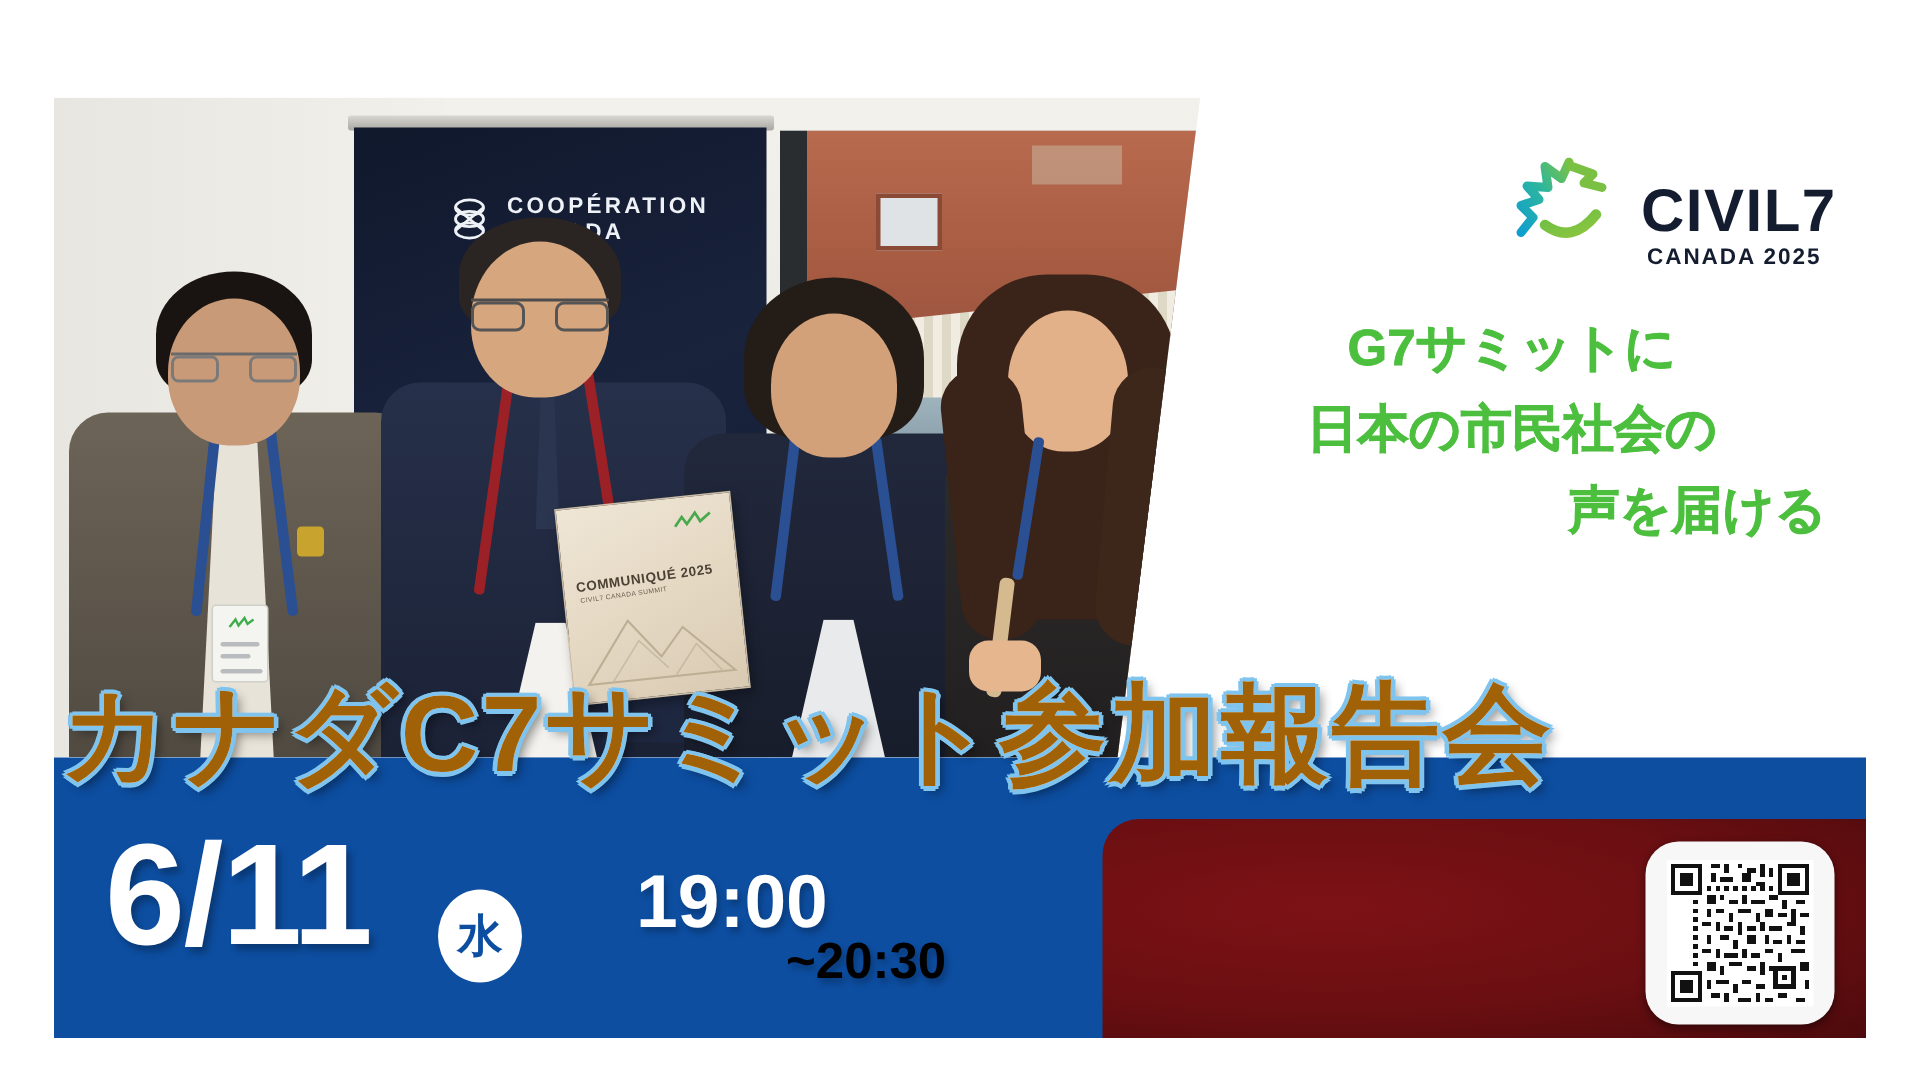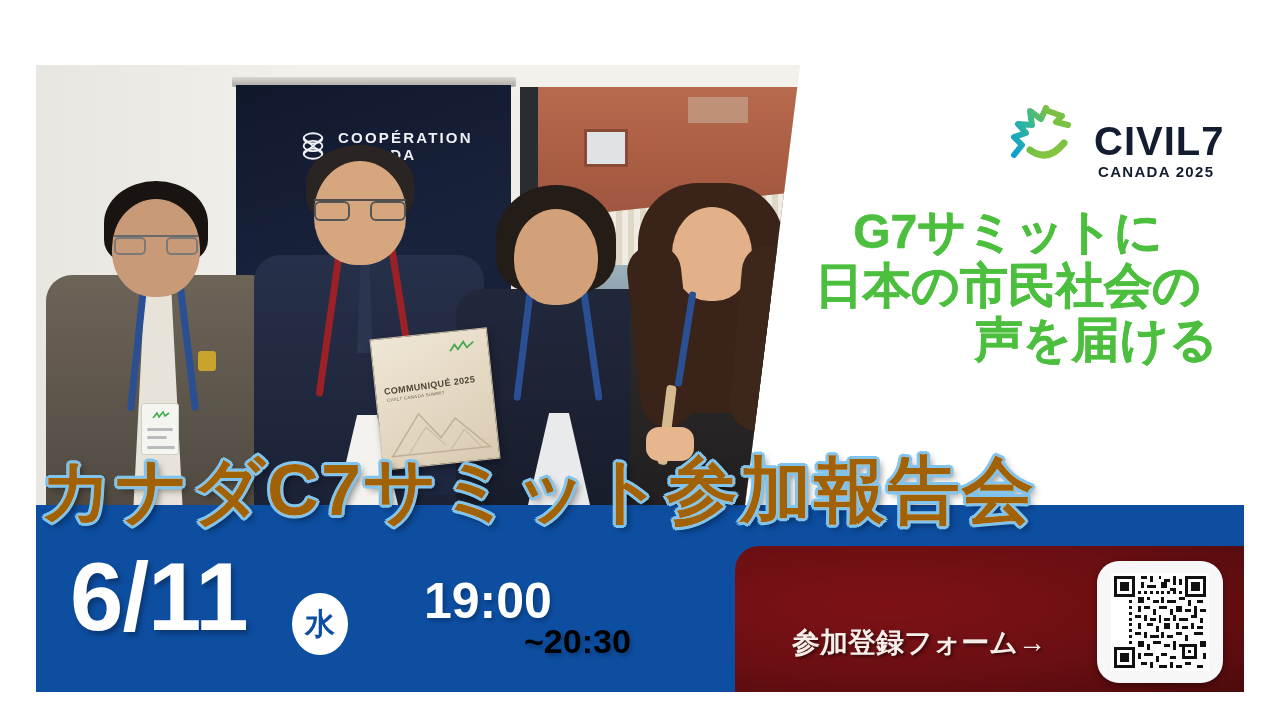--- a/index.html
+++ b/index.html
@@ -155,21 +155,21 @@
 
   
   .logo-block{ position:absolute; left:1008px; top:78px; width:212px; height:92px; }
   .logo-mark{ position:absolute; left:0; top:0; width:88px; height:62px; }
   .logo-civil7{ position:absolute; left:86px; top:16px; font-size:40px;
     font-weight:700; color:#141d30; letter-spacing:1px; line-height:40px; }
   .logo-canada{ position:absolute; left:90px; top:58px; font-size:15px;
     font-weight:700; color:#141d30; letter-spacing:1.3px; }
 
   .green-copy{ position:absolute; right:62px; top:178px; width:420px;
-    text-align:right; color:#4cbf3e; font-weight:800; font-size:48px;
+    text-align:right; color:#4cbf3e; font-weight:800; font-size:34px;
     line-height:54px; letter-spacing:0px;
     -webkit-text-stroke:0.6px #4cbf3e; }
   .green-copy div{ white-space:nowrap; }
   .gc1{ text-align:center; }
   .gc2{ text-align:center; }
   .gc3{ text-align:right; }
   .gc4{ text-align:right; }
 
   
   .blue-band{ position:absolute; left:36px; top:478px; width:860px; height:187px;
@@ -363,21 +363,20 @@
   <div class="blue-band-r"></div>
 
   <div class="title">カナダC7サミット参加報告会</div>
 
   <div class="date">6/11</div>
   <div class="dow">水</div>
   <div class="time1">19:00</div>
   <div class="time2">~20:30</div>
 
   <div class="red-box"></div>
-  <div class="red-l2">参加登録フォーム→</div>
 
   <div class="qr-card">
     <svg class="qr" viewBox="0 0 33 33" shape-rendering="crispEdges">
       <rect width="33" height="33" fill="#ffffff"></rect>
       <g fill="#111111">
 
         <rect x="1" y="1" width="7" height="1"></rect>
           <rect x="1" y="7" width="7" height="1"></rect>
         <rect x="1" y="1" width="1" height="7"></rect>
           <rect x="7" y="1" width="1" height="7"></rect>

